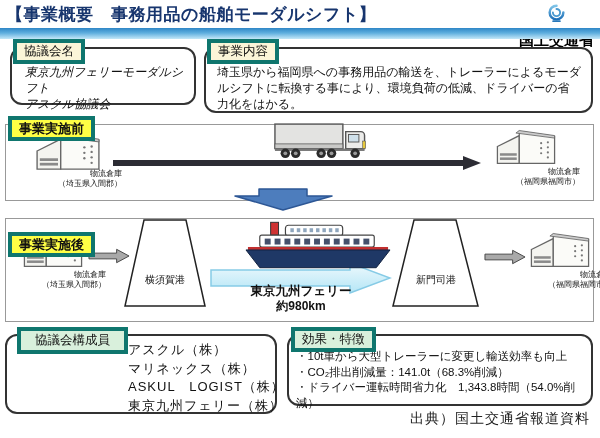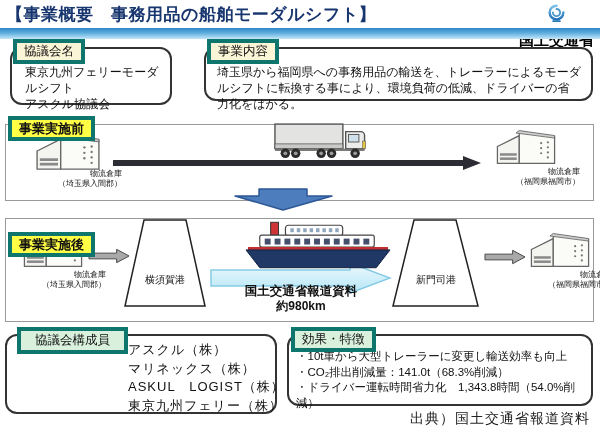--- a/index.html
+++ b/index.html
@@ -117,27 +117,27 @@
         </defs>
         <path d="M10,1.8 a7.2,7.2 0 1 0 7.2,7.2" fill="none" stroke="url(#mlg)" stroke-width="2.6" stroke-linecap="round"></path>
         <path d="M10,5.2 a3.8,3.8 0 1 1 -3.8,3.8" fill="none" stroke="#4b9ad0" stroke-width="2" stroke-linecap="round"></path>
         <rect x="5.5" y="17.2" width="9" height="1.8" rx="0.9" fill="#2878ba"></rect>
       </svg>
     </span>
     <span class="logo-text">国土交通省</span>
   </div>
   <div class="titlebar"></div>
 
-  <div class="rbox" style="left:10px;top:47px;width:162px;height:58px;">
+  <div class="rbox" style="left:10px;top:47px;width:186px;height:58px;font-style:italic;">
     <div class="bodytext pre" style="padding:15px 0 0 13px;">東京九州フェリーモーダルシフト
 アスクル協議会</div>
   </div>
   <div class="taglabel tag-cream" style="left:13px;top:39px;">協議会名</div>
 
-  <div class="rbox" style="left:204px;top:47px;width:389px;height:54px;">
+  <div class="rbox" style="left:204px;top:47px;width:389px;height:66px;">
     <div class="bodytext" style="padding:15px 10px 0 11px;">埼玉県から福岡県への事務用品の輸送を、トレーラーによるモーダルシフトに転換する事により、環境負荷の低減、ドライバーの省力化をはかる。</div>
   </div>
   <div class="taglabel tag-cream" style="left:207px;top:39px;">事業内容</div>
 
   <div class="secbox" style="left:5px;top:124px;width:589px;height:77px;"></div>
   <div class="taglabel tag-yellow" style="left:8px;top:116px;">事業実施前</div>
 
   <svg class="abs" style="left:33px;top:131px;" width="70" height="40">
       <use href="#sym-warehouse"></use>
     </svg>
@@ -187,21 +187,21 @@
   <svg class="abs" style="left:210px;top:262px;z-index:3;" width="182" height="32">
     <defs>
       <linearGradient id="lbg" x1="0" y1="0" x2="0" y2="1">
         <stop offset="0" stop-color="#eef9fd"></stop>
           <stop offset="1" stop-color="#b5e6f6"></stop>
       </linearGradient>
     </defs>
     <polygon points="1,8 140,8 140,1 180,16 140,31 140,24 1,24" fill="url(#lbg)" stroke="#86cbe6" stroke-width="1.5"></polygon>
   </svg>
   <div class="route-label">
-    <div class="l1">国土交通省報道資料</div>
+    <div class="l1">東京九州フェリー</div>
     <div class="l2">約980km</div>
   </div>
 
   <svg class="abs" style="left:392px;top:219px;z-index:2;" width="88" height="88">
     <polygon points="22,1 64,1 86,87 1,87" fill="#fff" stroke="#222" stroke-width="1.5"></polygon>
   </svg>
   <div class="port-label" style="left:392px;top:273px;width:88px;">新門司港</div>
 
   <svg class="abs" style="left:484px;top:249px;" width="42" height="16">
       <use href="#sym-gray-arrow"></use>

